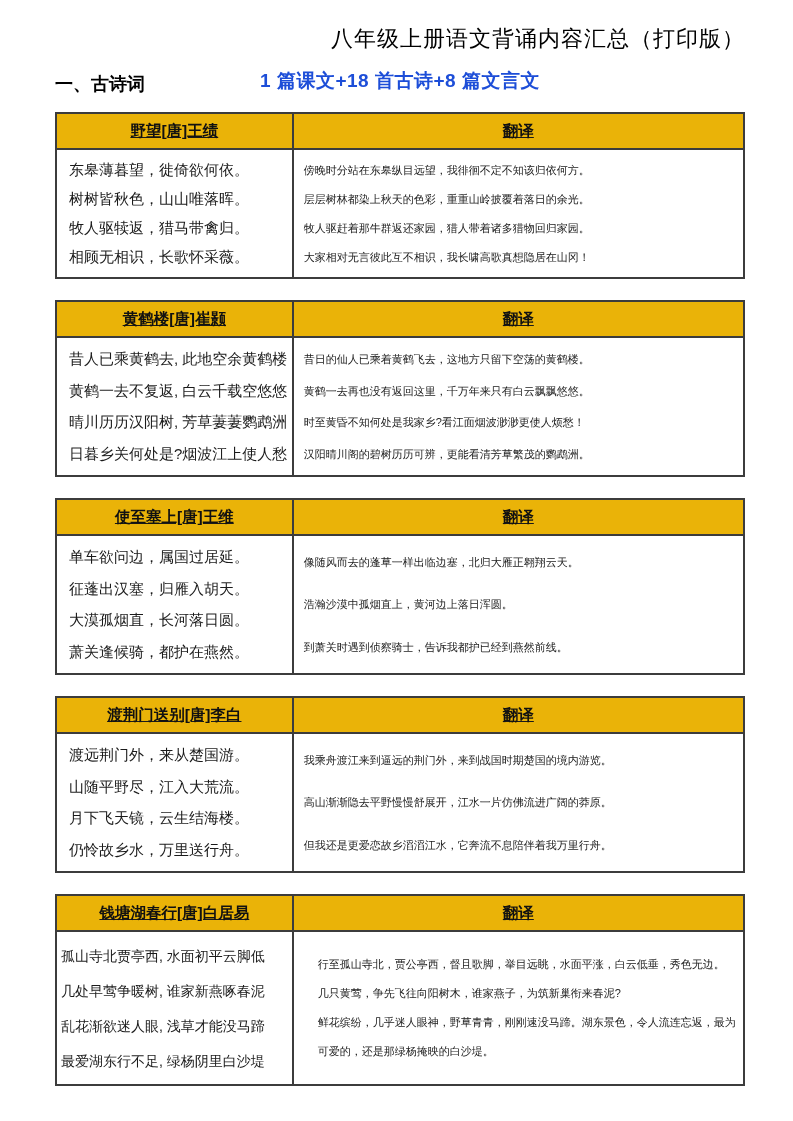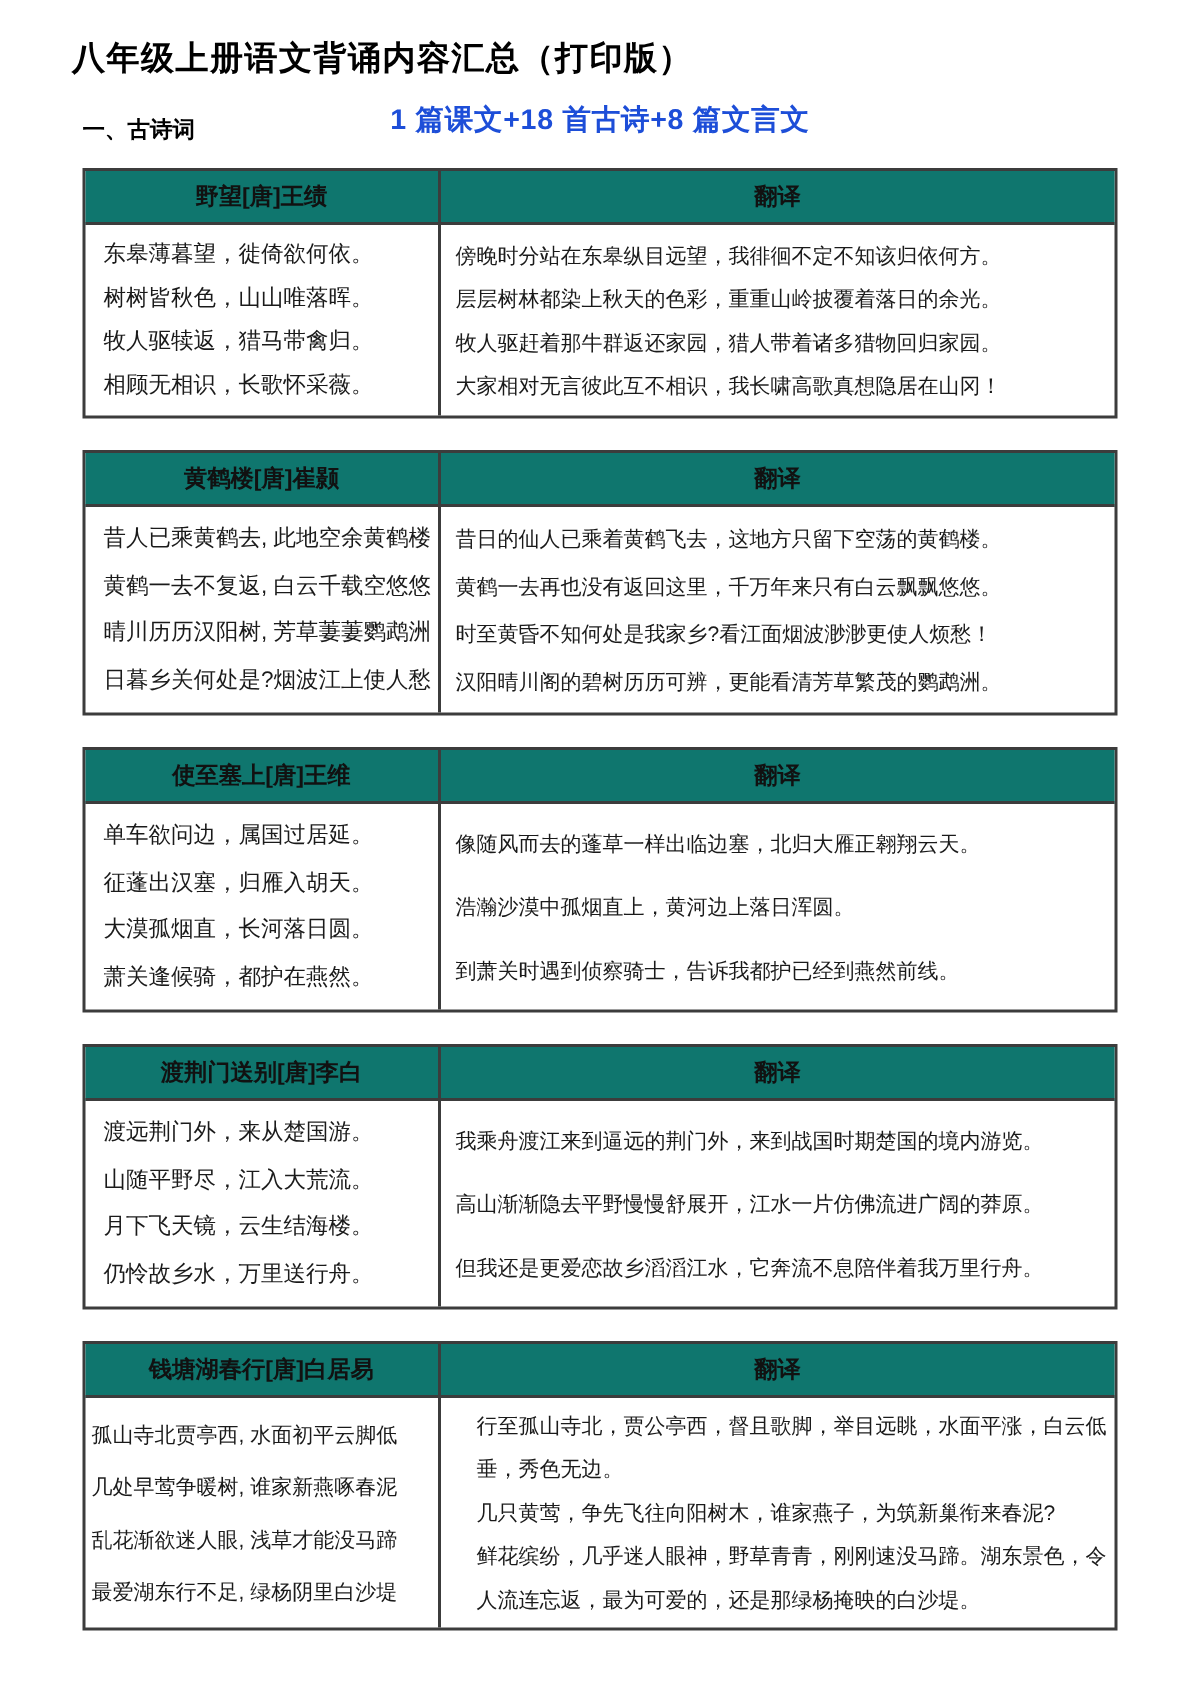--- a/index.html
+++ b/index.html
@@ -11,59 +11,60 @@
   }
   .page {
     width: 793px;
     height: 1121px;
     box-sizing: border-box;
     padding: 24px 48px 0 55px;
     background: #ffffff;
     overflow: hidden;
   }
   .doc-title {
-    text-align: left;
+    text-align: right;
     font-size: 22px;
-    font-weight: bold;
+    font-weight: normal;
     letter-spacing: 1px;
     color: #000000;
     margin: 0 0 0 -7px;
     line-height: 30px;
   }
   .subrow {
     position: relative;
     margin-top: 12px;
     height: 30px;
   }
   .section-label {
     position: absolute;
     left: 0;
     bottom: 0;
-    font-size: 15px;
+    font-size: 18px;
     font-weight: bold;
     color: #000000;
   }
   .subtitle {
     text-align: center;
     font-size: 19px;
     font-weight: bold;
     color: #1d4ed8;
     line-height: 30px;
     letter-spacing: 0.5px;
   }
   .ptable {
     border: 2px solid #3c3c3c;
     margin-top: 16px;
     background: #ffffff;
   }
   .ptable + .ptable { margin-top: 21px; }
   .thead {
     display: flex;
-    background: #0f766e;
+    background: #eab308;
     border-bottom: 2px solid #3c3c3c;
+    text-decoration: underline;
   }
   .th {
     box-sizing: border-box;
     padding: 7px 4px 6px 4px;
     font-weight: bold;
     font-size: 15.5px;
     text-align: center;
     color: #111;
   }
   .th.left {
@@ -80,21 +81,21 @@
   }
   .td.left {
     width: 34.5%;
     border-right: 2px solid #3c3c3c;
     padding: 5px 2px 5px 12px;
     font-size: 15px;
   }
   .td.right {
     flex: 1;
     padding: 5px 8px 5px 10px;
-    font-size: 14px;
+    font-size: 11px;
   }
   .td p { margin: 0; line-height: 22px; }
   
   .ptable:nth-of-type(1) .tbody { min-height: 127px; }
   .ptable:nth-of-type(2) .tbody,
   .ptable:nth-of-type(3) .tbody,
   .ptable:nth-of-type(4) .tbody { min-height: 137px; }
   .ptable:nth-of-type(5) .tbody { min-height: 152px; gap: 21px; }
   
   .ptable:nth-of-type(5) .td.left {

